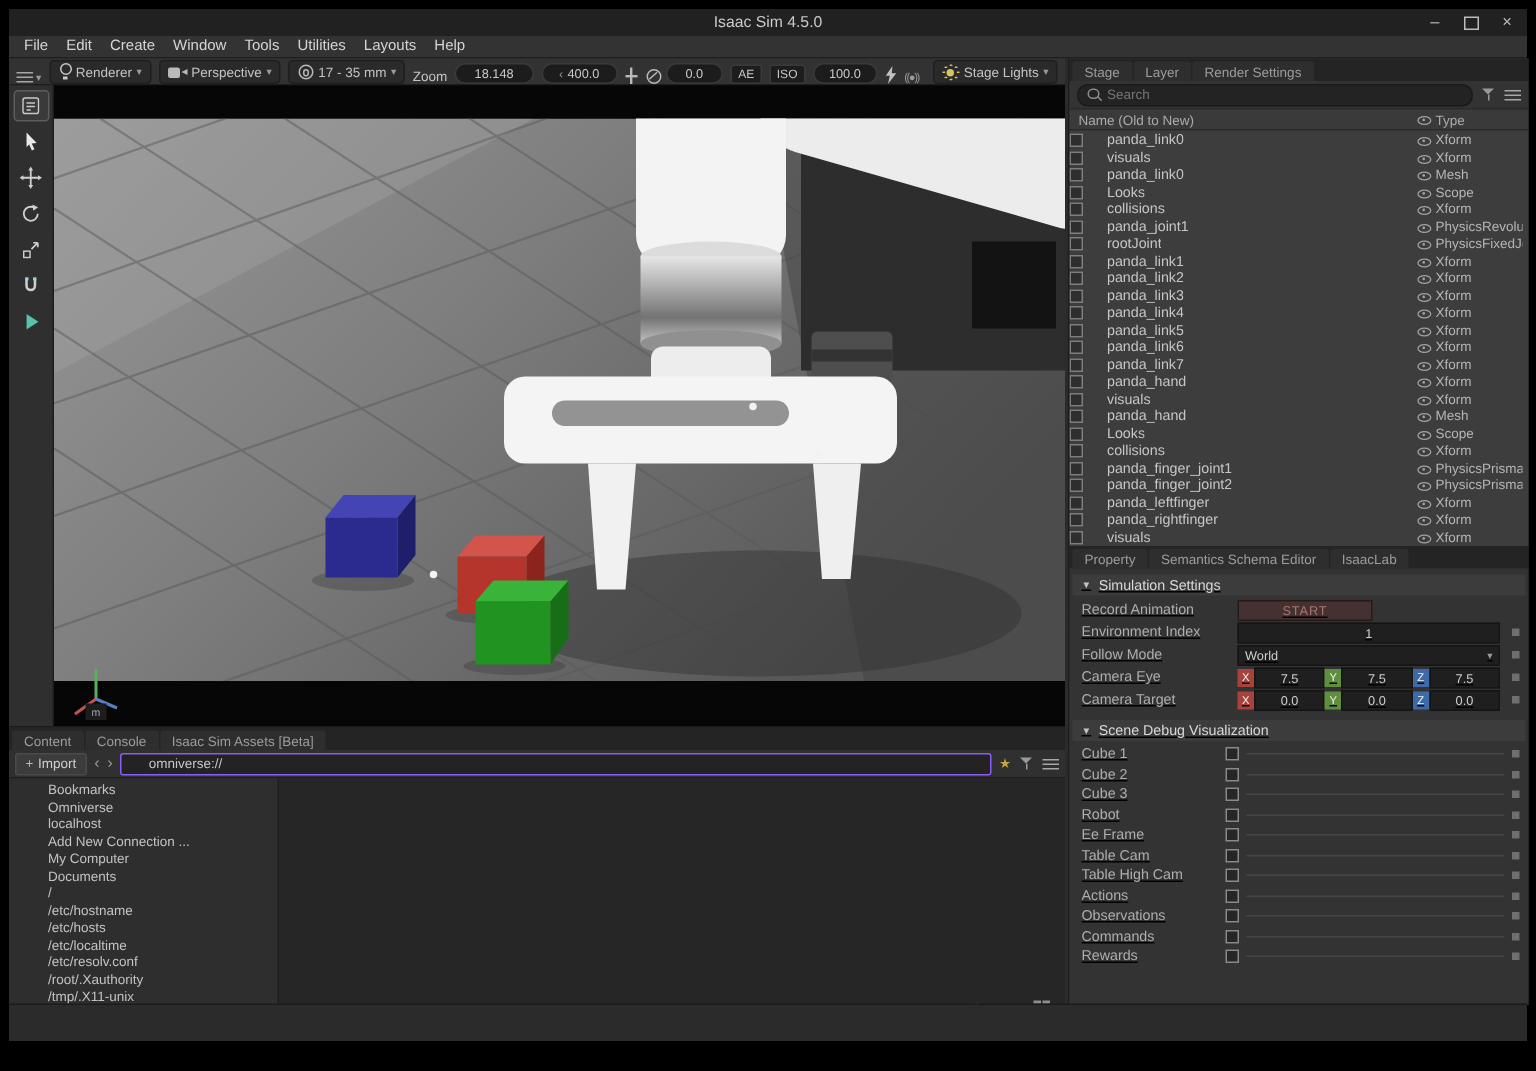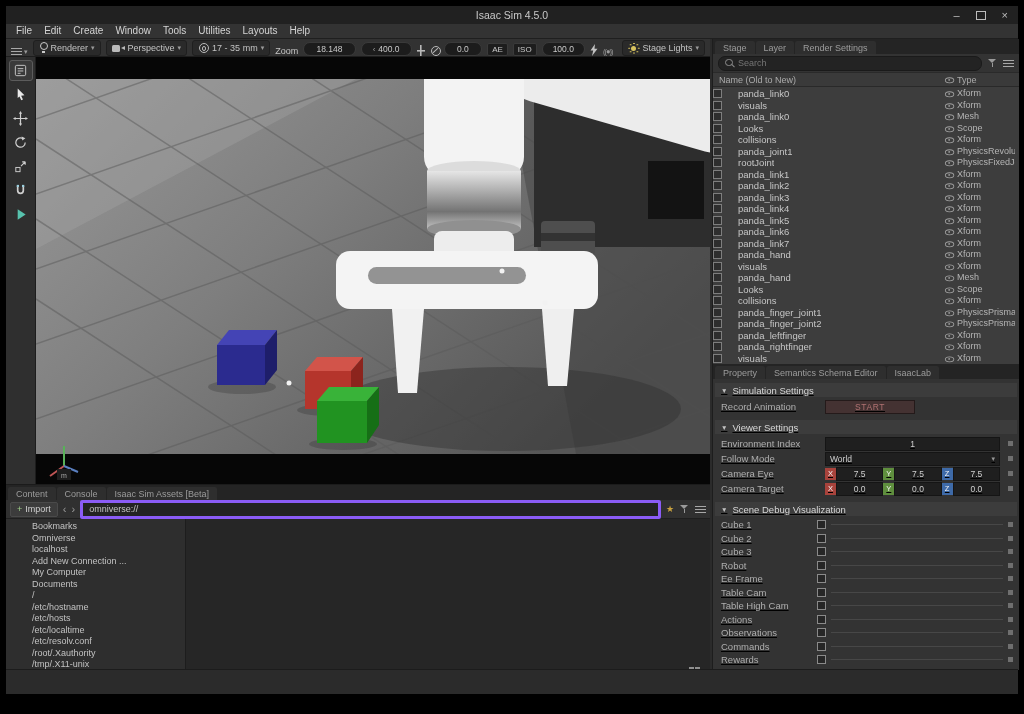--- a/index.html
+++ b/index.html
@@ -114,21 +114,21 @@
   .dbg .plabel{flex:0 0 96px;width:96px;}
   .dbg .cb{margin-right:5px;}
   .dbg .hr{flex:1;height:1px;background:#474747;}
 
   
   .content-browser{position:absolute;left:0;top:478px;width:704px;height:200px;background:#2a2a2a;display:flex;flex-direction:column;border-top:1px solid #1b1b1b;box-sizing:border-box;}
   .cb-toolbar{height:18px;flex:0 0 18px;background:#303030;display:flex;align-items:center;gap:5px;padding:0 4px;border-bottom:1px solid #1f1f1f;}
   .import-btn{height:13px;background:#3c3c3c;border:1px solid #4a4a4a;border-radius:2px;color:#cfcfcf;font-size:9px;display:flex;align-items:center;padding:0 6px;gap:3px;}
   .import-plus{color:#9fd08a;font-size:9px;}
   .nav-chev{color:#9a9a9a;font-size:11px;line-height:13px;}
-  .pathbar{flex:1;height:13px;background:#232323;border:3px solid #8b5cf6;border-radius:2px;color:#c6c6c6;font-size:9px;display:flex;align-items:center;padding:0 6px;gap:4px;min-width:0;}
+  .pathbar{flex:1;height:13px;background:#232323;border:1px solid #8b5cf6;border-radius:2px;color:#c6c6c6;font-size:9px;display:flex;align-items:center;padding:0 18px;gap:4px;min-width:0;}
   .star{color:#c9a23f;font-size:9px;}
   .cb-body{flex:1;display:flex;min-height:0;}
   .ctree{width:180px;flex:0 0 180px;background:#2e2e2e;border-right:1px solid #1d1d1d;padding-top:2px;overflow:hidden;box-sizing:border-box;}
   .cfiles{flex:1;background:#262626;position:relative;}
   .crow{height:11.5px;display:flex;align-items:center;font-size:9px;line-height:11px;color:#c2c2c2;gap:3px;white-space:nowrap;}
   .cexp{width:8px;flex:0 0 8px;color:#9a9a9a;font-size:7px;text-align:center;}
   .cicon{width:12px;height:10px;position:relative;flex:0 0 12px;}
   .fview-ctrl{position:absolute;right:10px;bottom:6px;display:flex;align-items:center;gap:10px;}
   .slider{width:68px;height:2px;background:#5a5a5a;position:relative;}
   .knob{position:absolute;left:36px;top:-3px;width:8px;height:8px;border-radius:50%;background:#9a9a9a;}
@@ -593,24 +593,20 @@
       </div>
       <div class="prow">
         <span class="plabel">Record Animation</span>
         <span class="pcontrol">
           <span class="start-btn">
             <span>START</span>
           </span>
         </span>
       </div>
 
-      <div class="sec-h" style="margin-top:6px">
-        <span class="tri">▼</span>
-        <span>Viewer Settings</span>
-      </div>
       <div class="prow">
         <span class="plabel">Environment Index</span>
         <span class="pcontrol">
           <span class="numfield">
             <span>1</span>
           </span>
           <span class="pmark"></span>
         </span>
       </div>
       <div class="prow">

